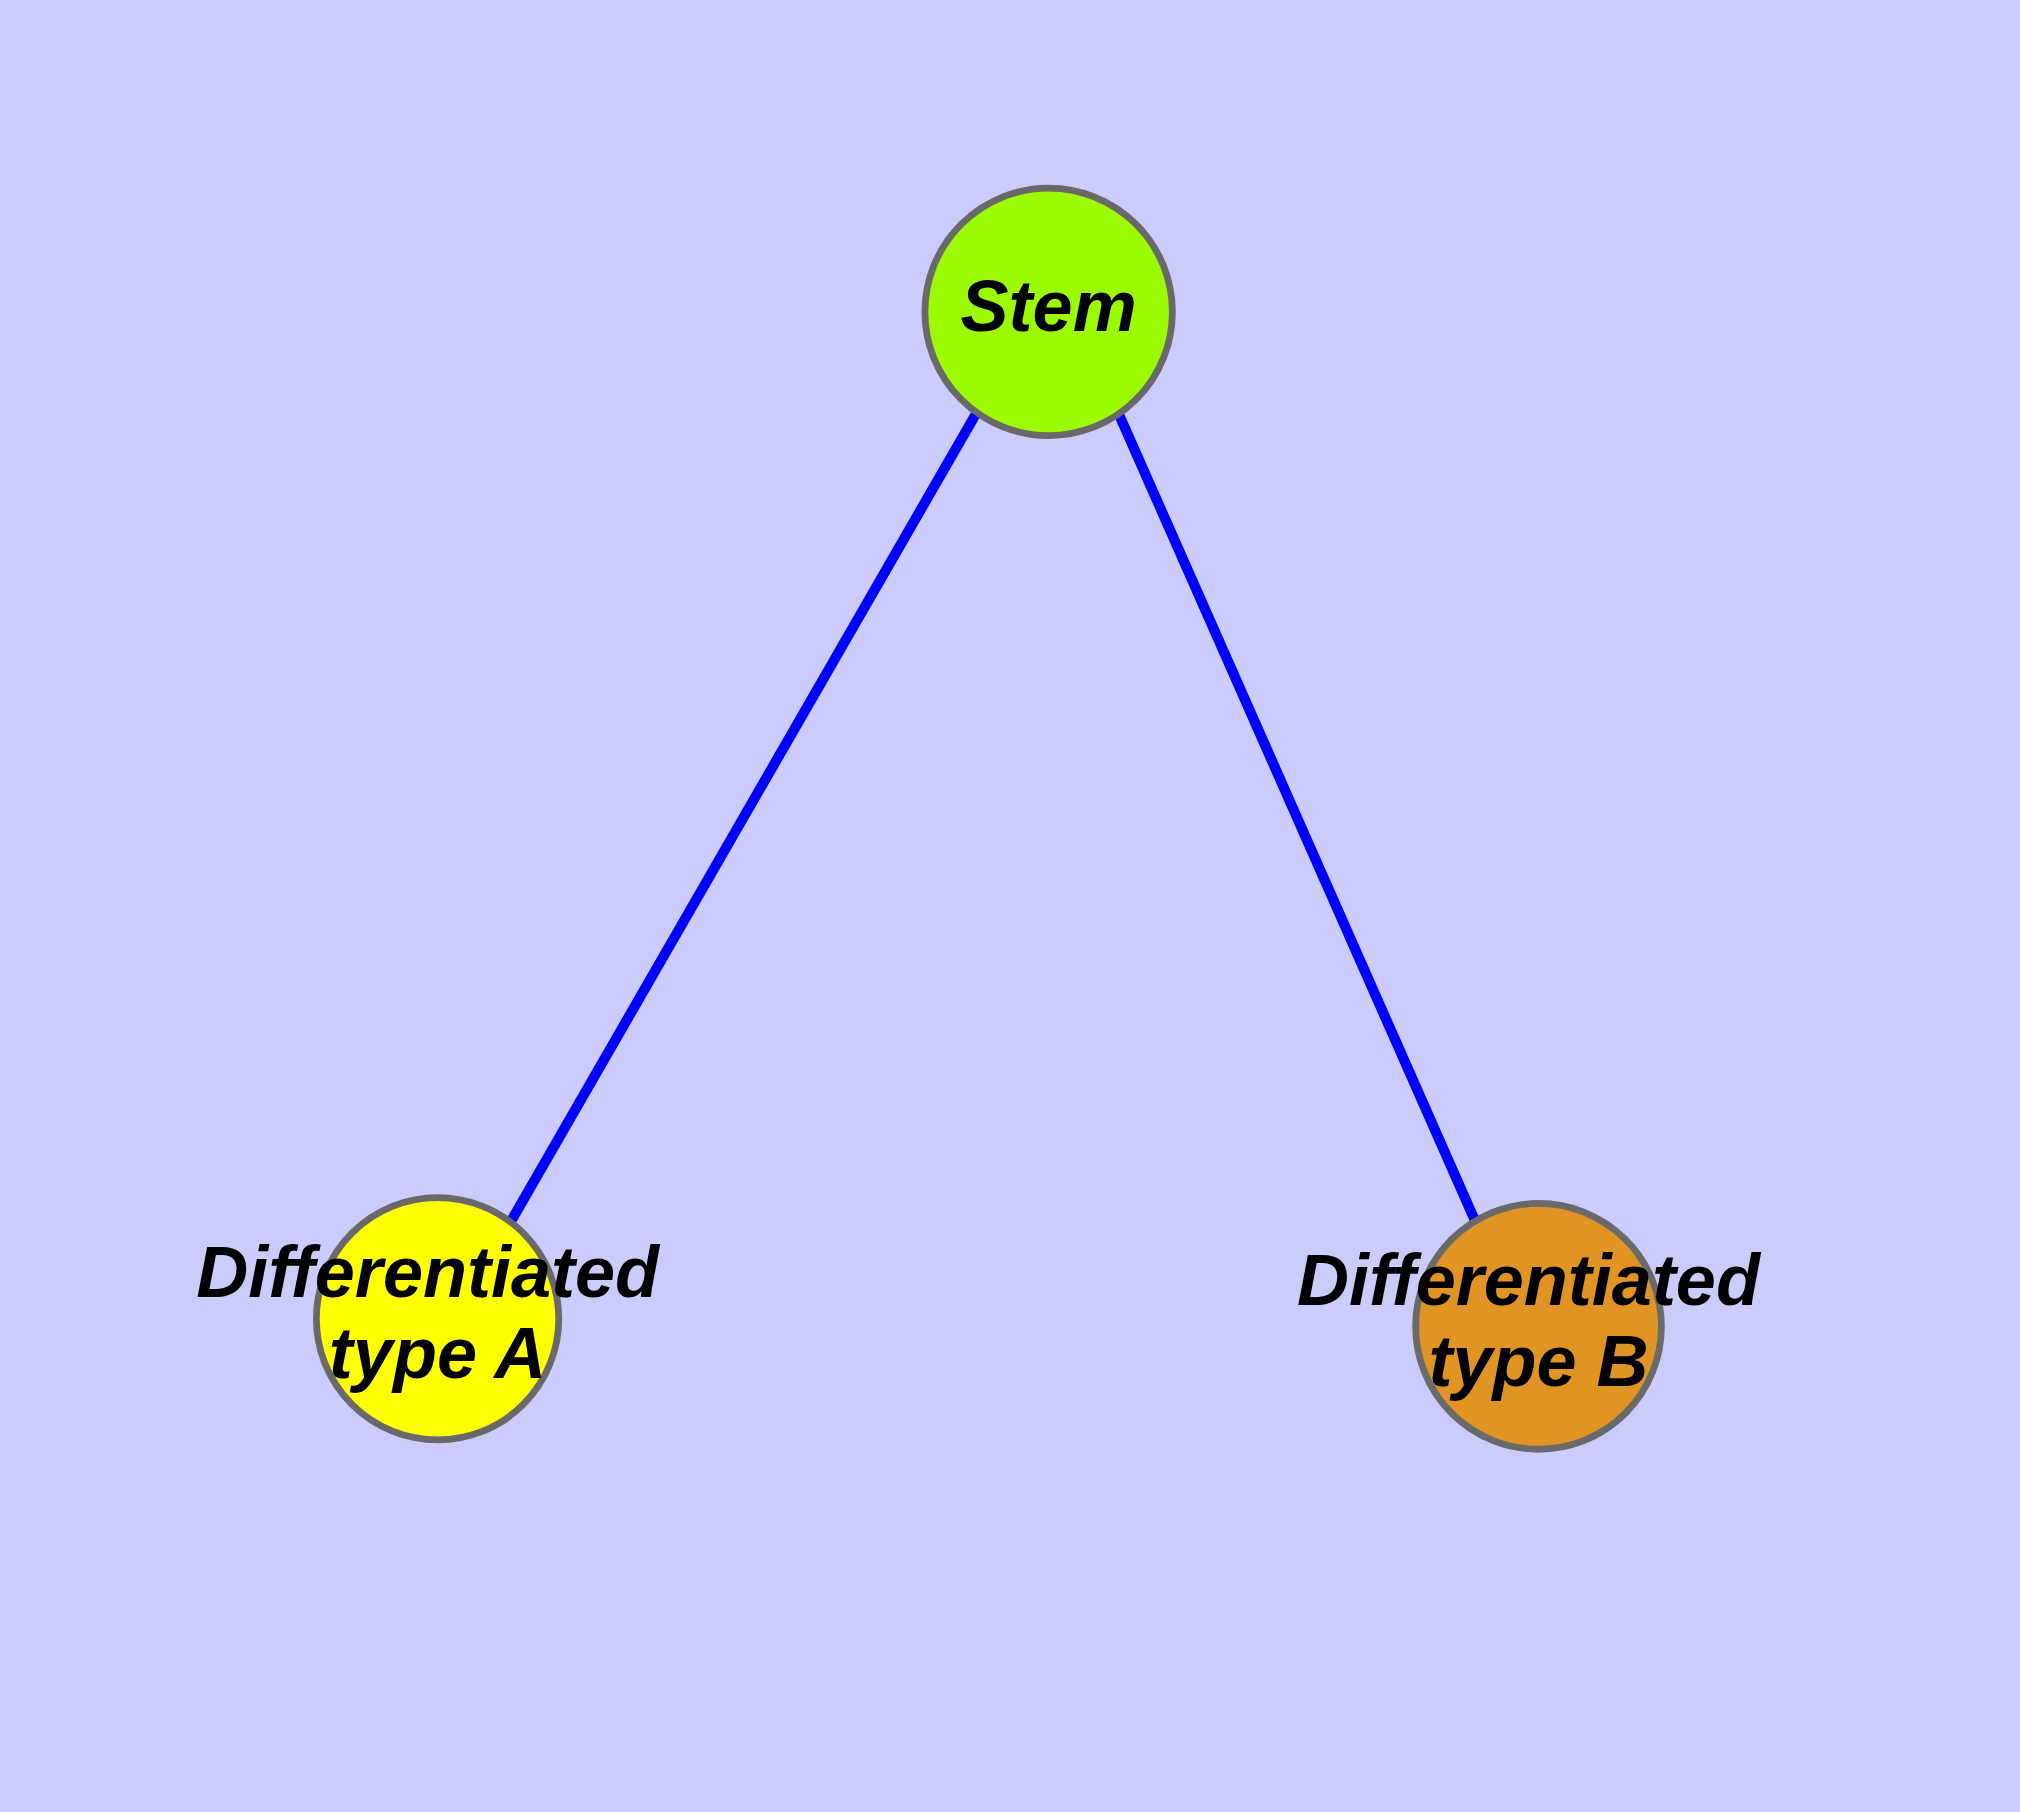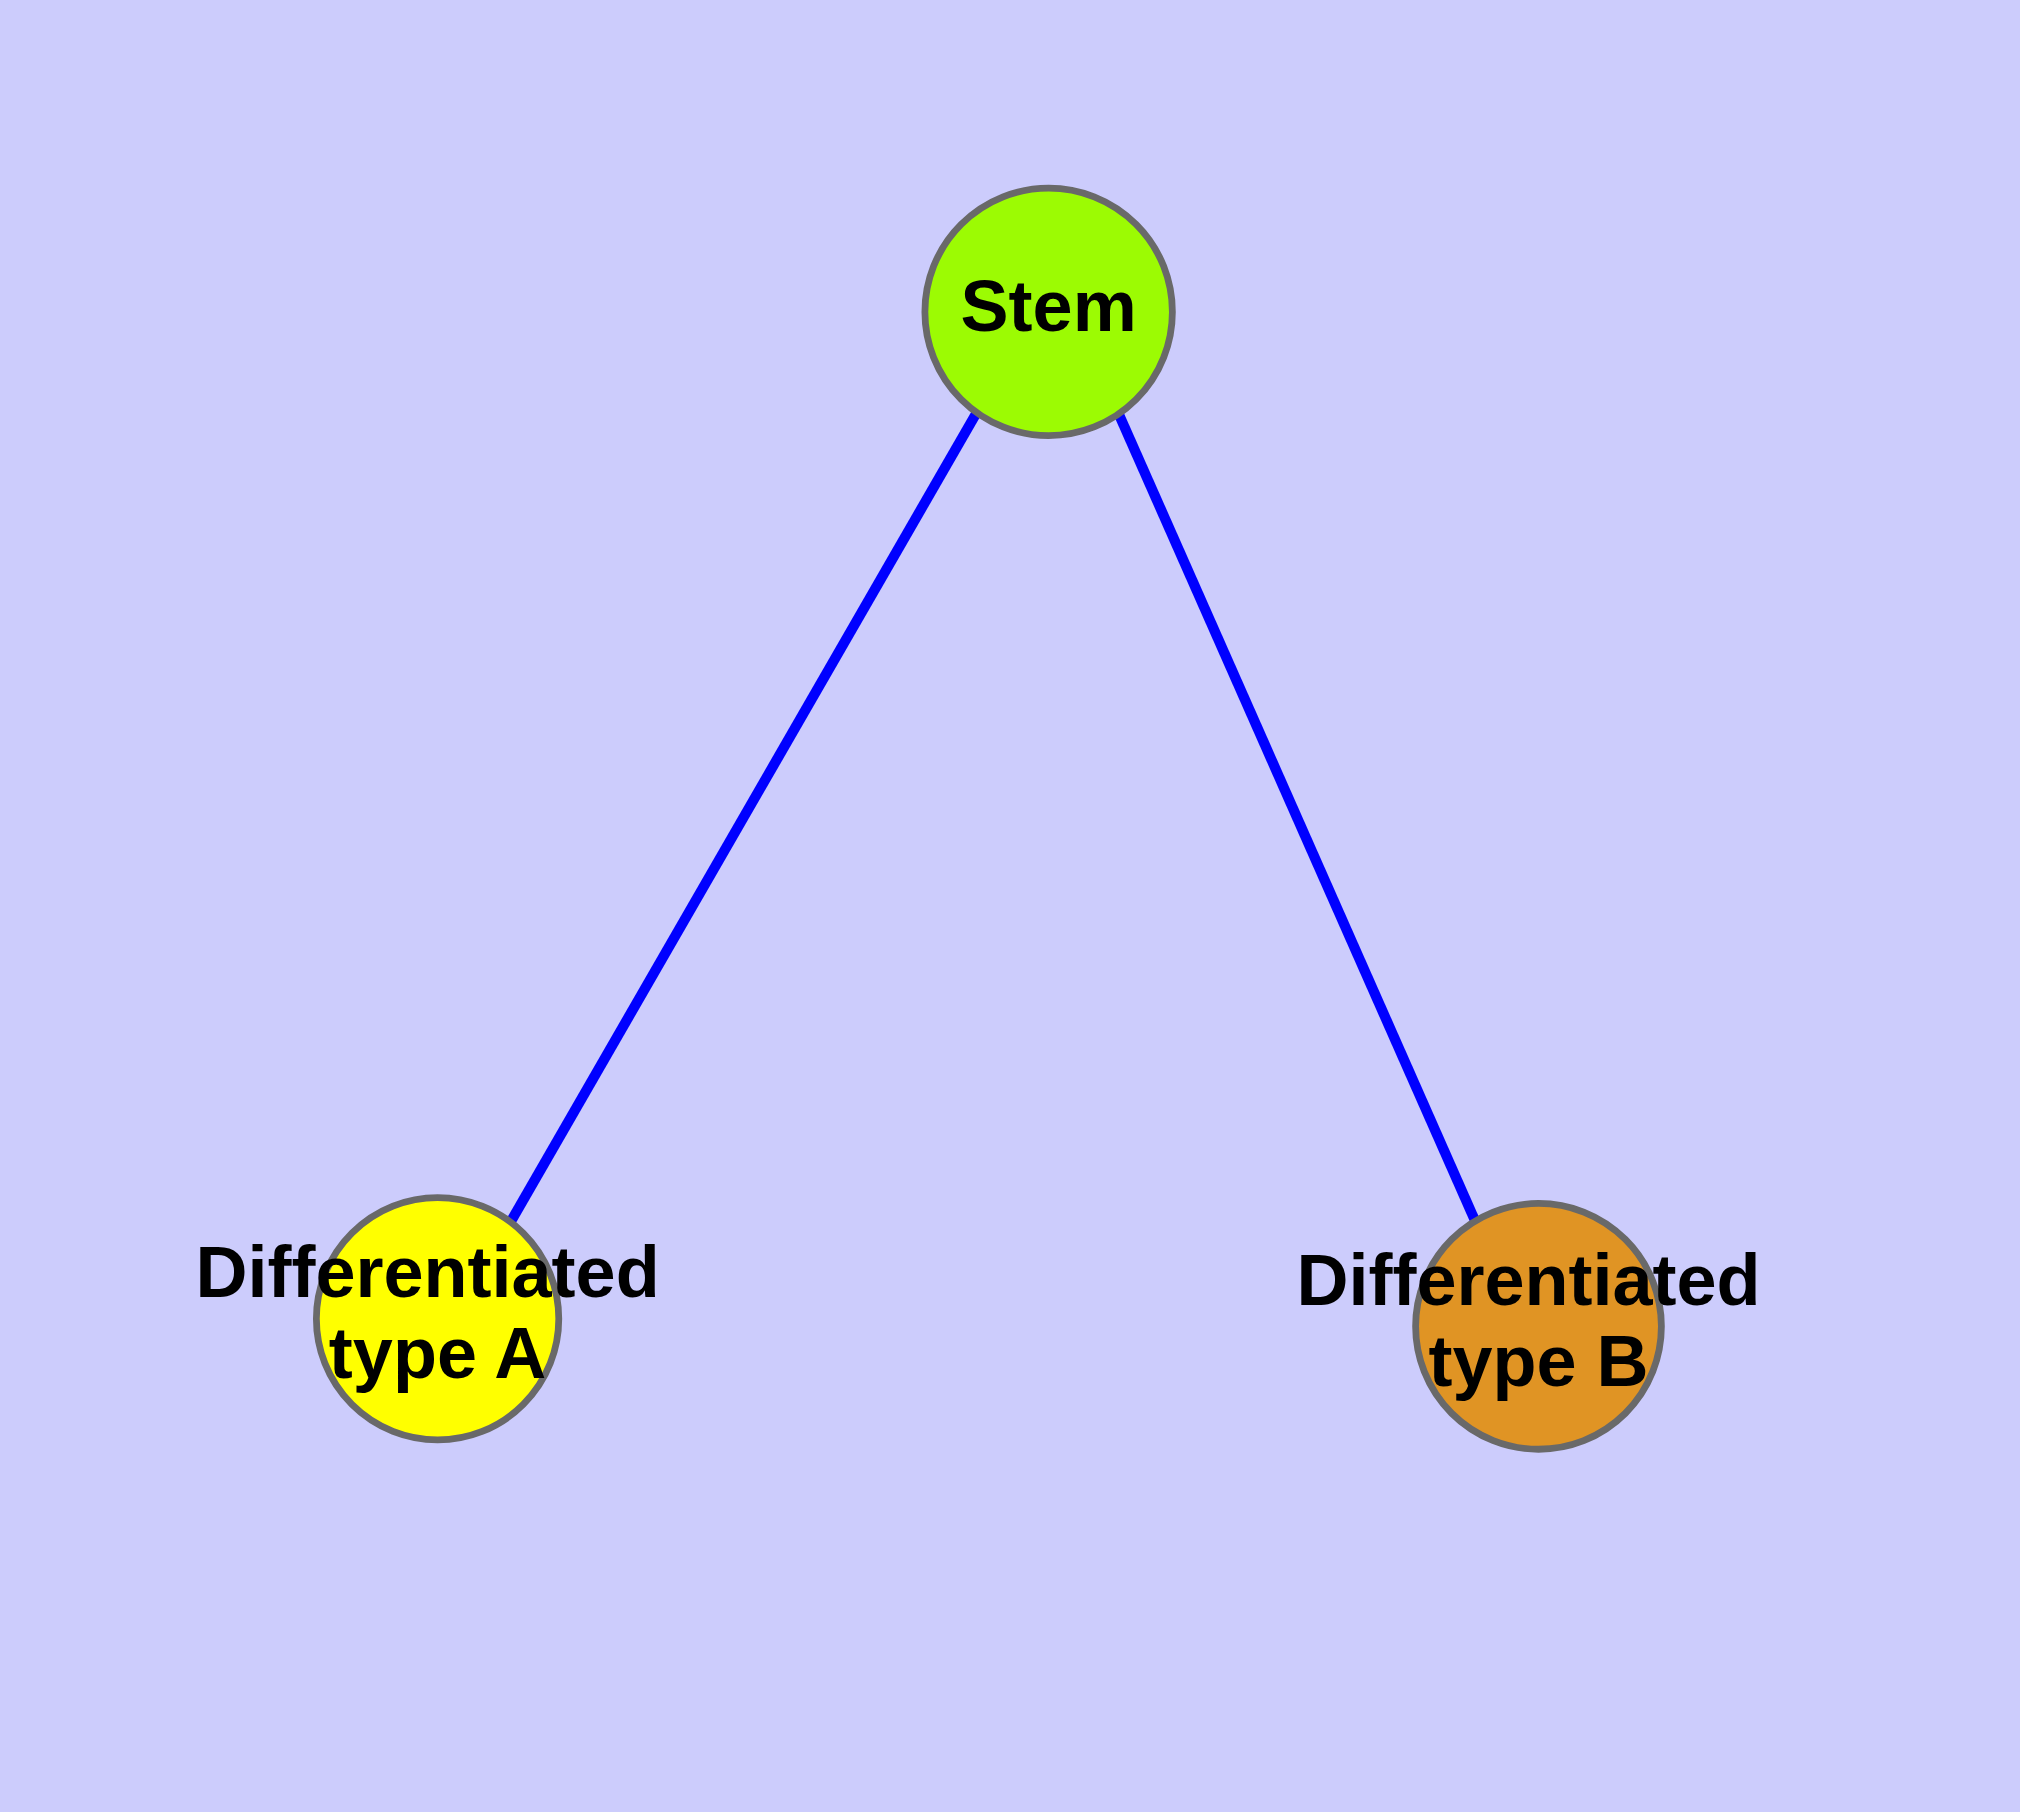--- a/index.html
+++ b/index.html
@@ -10,20 +10,21 @@
   }
   body {
     font-family: "Liberation Sans", sans-serif;
   }
   #canvas {
     position: relative;
     width: 2021px;
     height: 1812px;
     background: #ccccfc;
     overflow: hidden;
+    font-style: italic;
   }
   #graph-svg {
     position: absolute;
     left: 0;
     top: 0;
     width: 2021px;
     height: 1812px;
   }
   .node-label {
     font-family: "Liberation Sans", sans-serif;

